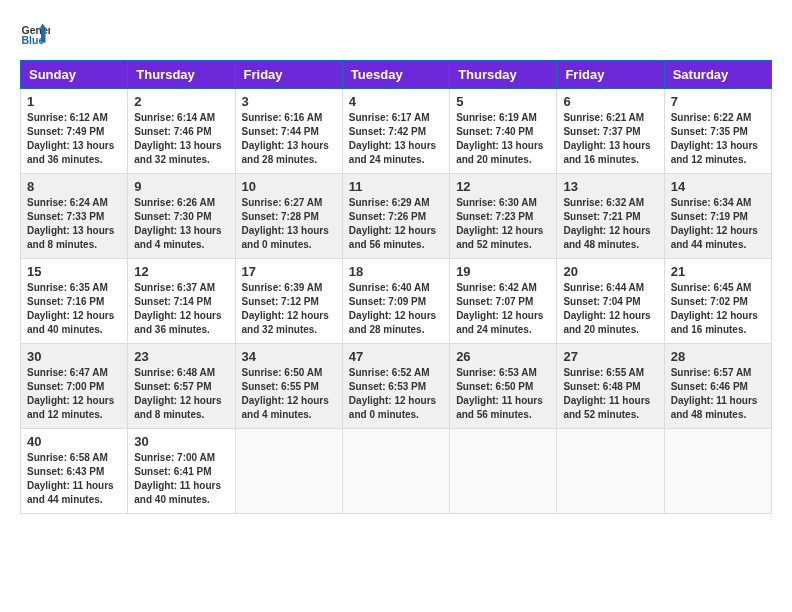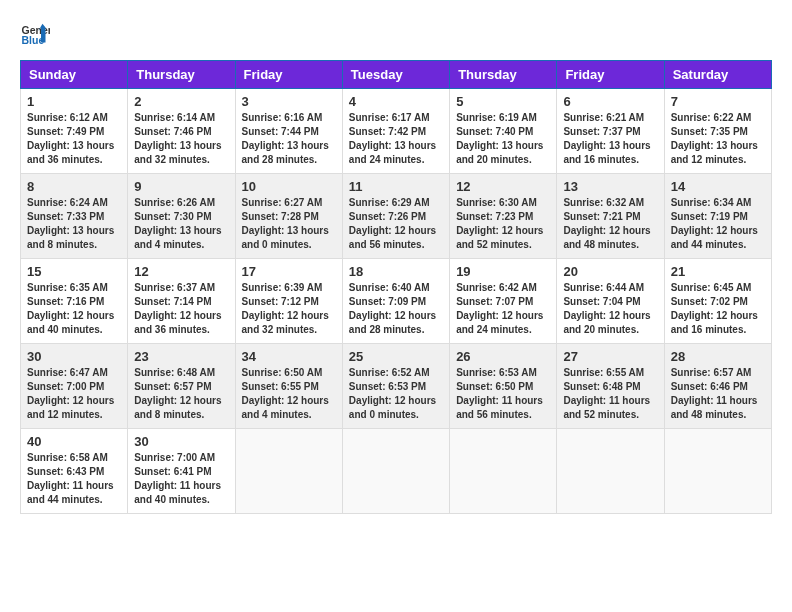--- a/index.html
+++ b/index.html
@@ -306,21 +306,21 @@
         </td>
         <td>
           <span class="day-num">34</span>
 <div class="day-info">
   Sunrise: 6:50 AM<br>
   Sunset: 6:55 PM<br>
   Daylight: 12 hours and 4 minutes.
 </div>
         </td>
         <td>
-          <span class="day-num">25</span>
+          <span class="day-num">47</span>
 <div class="day-info">
   Sunrise: 6:52 AM<br>
   Sunset: 6:53 PM<br>
   Daylight: 12 hours and 0 minutes.
 </div>
         </td>
         <td>
           <span class="day-num">26</span>
 <div class="day-info">
   Sunrise: 6:53 AM<br>

